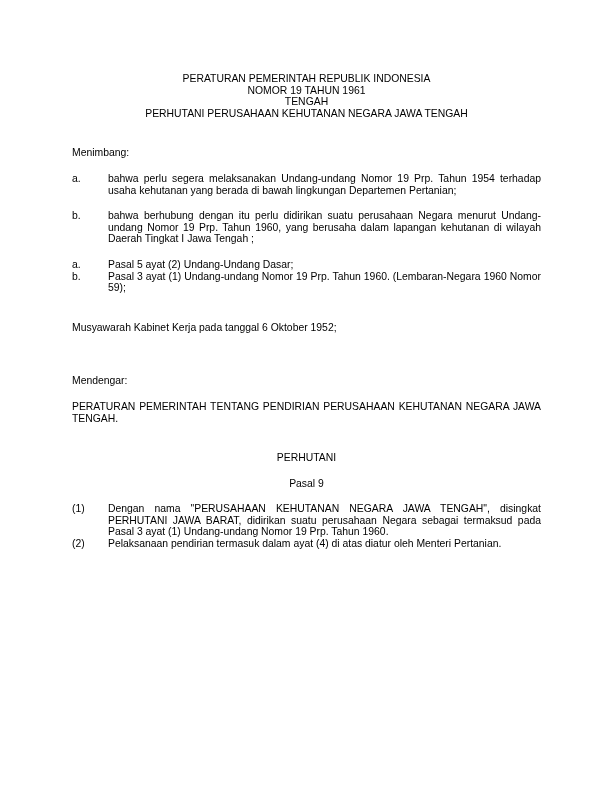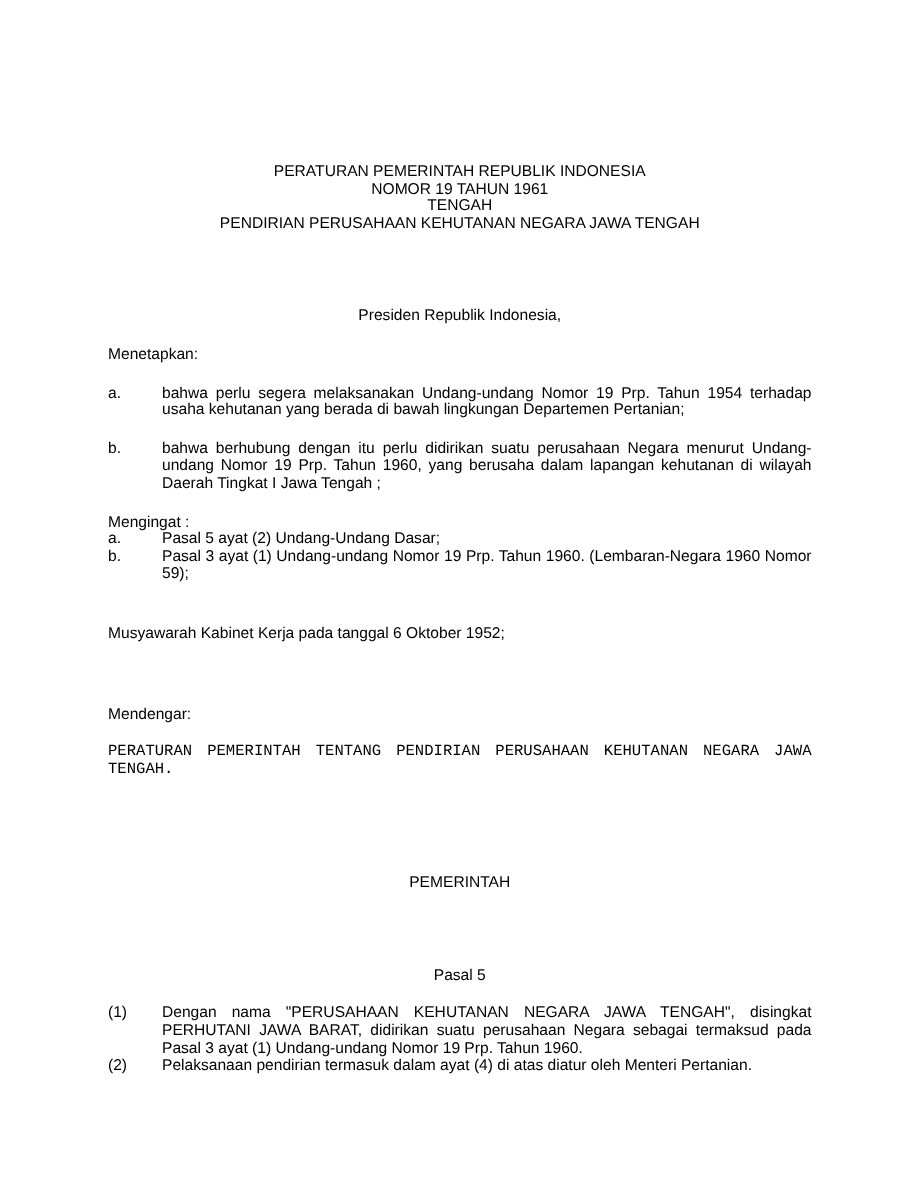--- a/index.html
+++ b/index.html
@@ -2,56 +2,54 @@
 <html><head>
 <meta charset="utf-8">
 <style>
   html, body { margin: 0; padding: 0; background: #ffffff; }
   body { width: 612px; height: 792px; position: relative; overflow: hidden; }
   .page {
     position: absolute; left: 72px; top: 73px; width: 469px;
     font-family: "Liberation Sans", sans-serif; font-size: 10.4px;
     line-height: 11.6px; color: #000000;
   }
-  .center { text-align: center; margin-top: 36px; }
-  .just { text-align: justify; font-family: Liberation Mono, monospace; }
+  .center { text-align: center; }
+  .just { text-align: justify; }
   .gap-m { height: 14px; }
   .item { display: flex; }
   .item .lbl { width: 36px; flex: 0 0 36px; }
   .item .txt { flex: 1; text-align: justify; }
 </style>
 </head>
 <body>
 
 <div class="page">
 
   <div class="center">
     <div>PERATURAN PEMERINTAH REPUBLIK INDONESIA</div>
     <div>NOMOR 19 TAHUN 1961</div>
     <div>TENGAH</div>
-    <div>PENDIRIAN PERUSAHAAN KEHUTANAN NEGARA JAWA TENGAH</div>
+    <div>PERHUTANI PERUSAHAAN KEHUTANAN NEGARA JAWA TENGAH</div>
   </div>
   <div class="gap-m"></div>
-  <div class="center">Presiden Republik Indonesia,</div>
 
   <div class="gap-m"></div>
-  <div>Menetapkan:</div>
+  <div>Menimbang:</div>
   <div class="gap-m"></div>
   <div class="item">
     <span class="lbl">a.</span>
     <span class="txt">bahwa perlu segera melaksanakan Undang-undang Nomor 19 Prp. Tahun 1954 terhadap usaha kehutanan yang berada di bawah lingkungan Departemen Pertanian;</span>
   </div>
   <div class="gap-m"></div>
   <div class="item">
     <span class="lbl">b.</span>
     <span class="txt">bahwa berhubung dengan itu perlu didirikan suatu perusahaan Negara menurut Undang-undang Nomor 19 Prp. Tahun 1960, yang berusaha dalam lapangan kehutanan di wilayah Daerah Tingkat I Jawa Tengah ;</span>
   </div>
 
   <div class="gap-m"></div>
-  <div>Mengingat :</div>
   <div class="item">
     <span class="lbl">a.</span>
     <span class="txt">Pasal 5 ayat (2) Undang-Undang Dasar;</span>
   </div>
   <div class="item">
     <span class="lbl">b.</span>
     <span class="txt">Pasal 3 ayat (1) Undang-undang Nomor 19 Prp. Tahun 1960. (Lembaran-Negara 1960 Nomor 59);</span>
   </div>
 
   <div class="gap-m"></div>
@@ -60,23 +58,23 @@
 
   <div class="gap-m"></div>
   <div class="gap-m"></div>
   <div class="gap-m"></div>
   <div>Mendengar:</div>
   <div class="gap-m"></div>
   <div class="just">PERATURAN PEMERINTAH TENTANG PENDIRIAN PERUSAHAAN KEHUTANAN NEGARA JAWA TENGAH.</div>
 
   <div class="gap-m"></div>
   <div class="gap-m"></div>
-  <div class="center">PEMERINTAH</div>
+  <div class="center">PERHUTANI</div>
   <div class="gap-m"></div>
-  <div class="center">Pasal 5</div>
+  <div class="center">Pasal 9</div>
   <div class="gap-m"></div>
 
   <div class="item">
     <span class="lbl">(1)</span>
     <span class="txt">Dengan nama "PERUSAHAAN KEHUTANAN NEGARA JAWA TENGAH", disingkat PERHUTANI JAWA BARAT, didirikan suatu perusahaan Negara sebagai termaksud pada Pasal 3 ayat (1) Undang-undang Nomor 19 Prp. Tahun 1960.</span>
   </div>
   <div class="item">
     <span class="lbl">(2)</span>
     <span class="txt">Pelaksanaan pendirian termasuk dalam ayat (4) di atas diatur oleh Menteri Pertanian.</span>
   </div>

